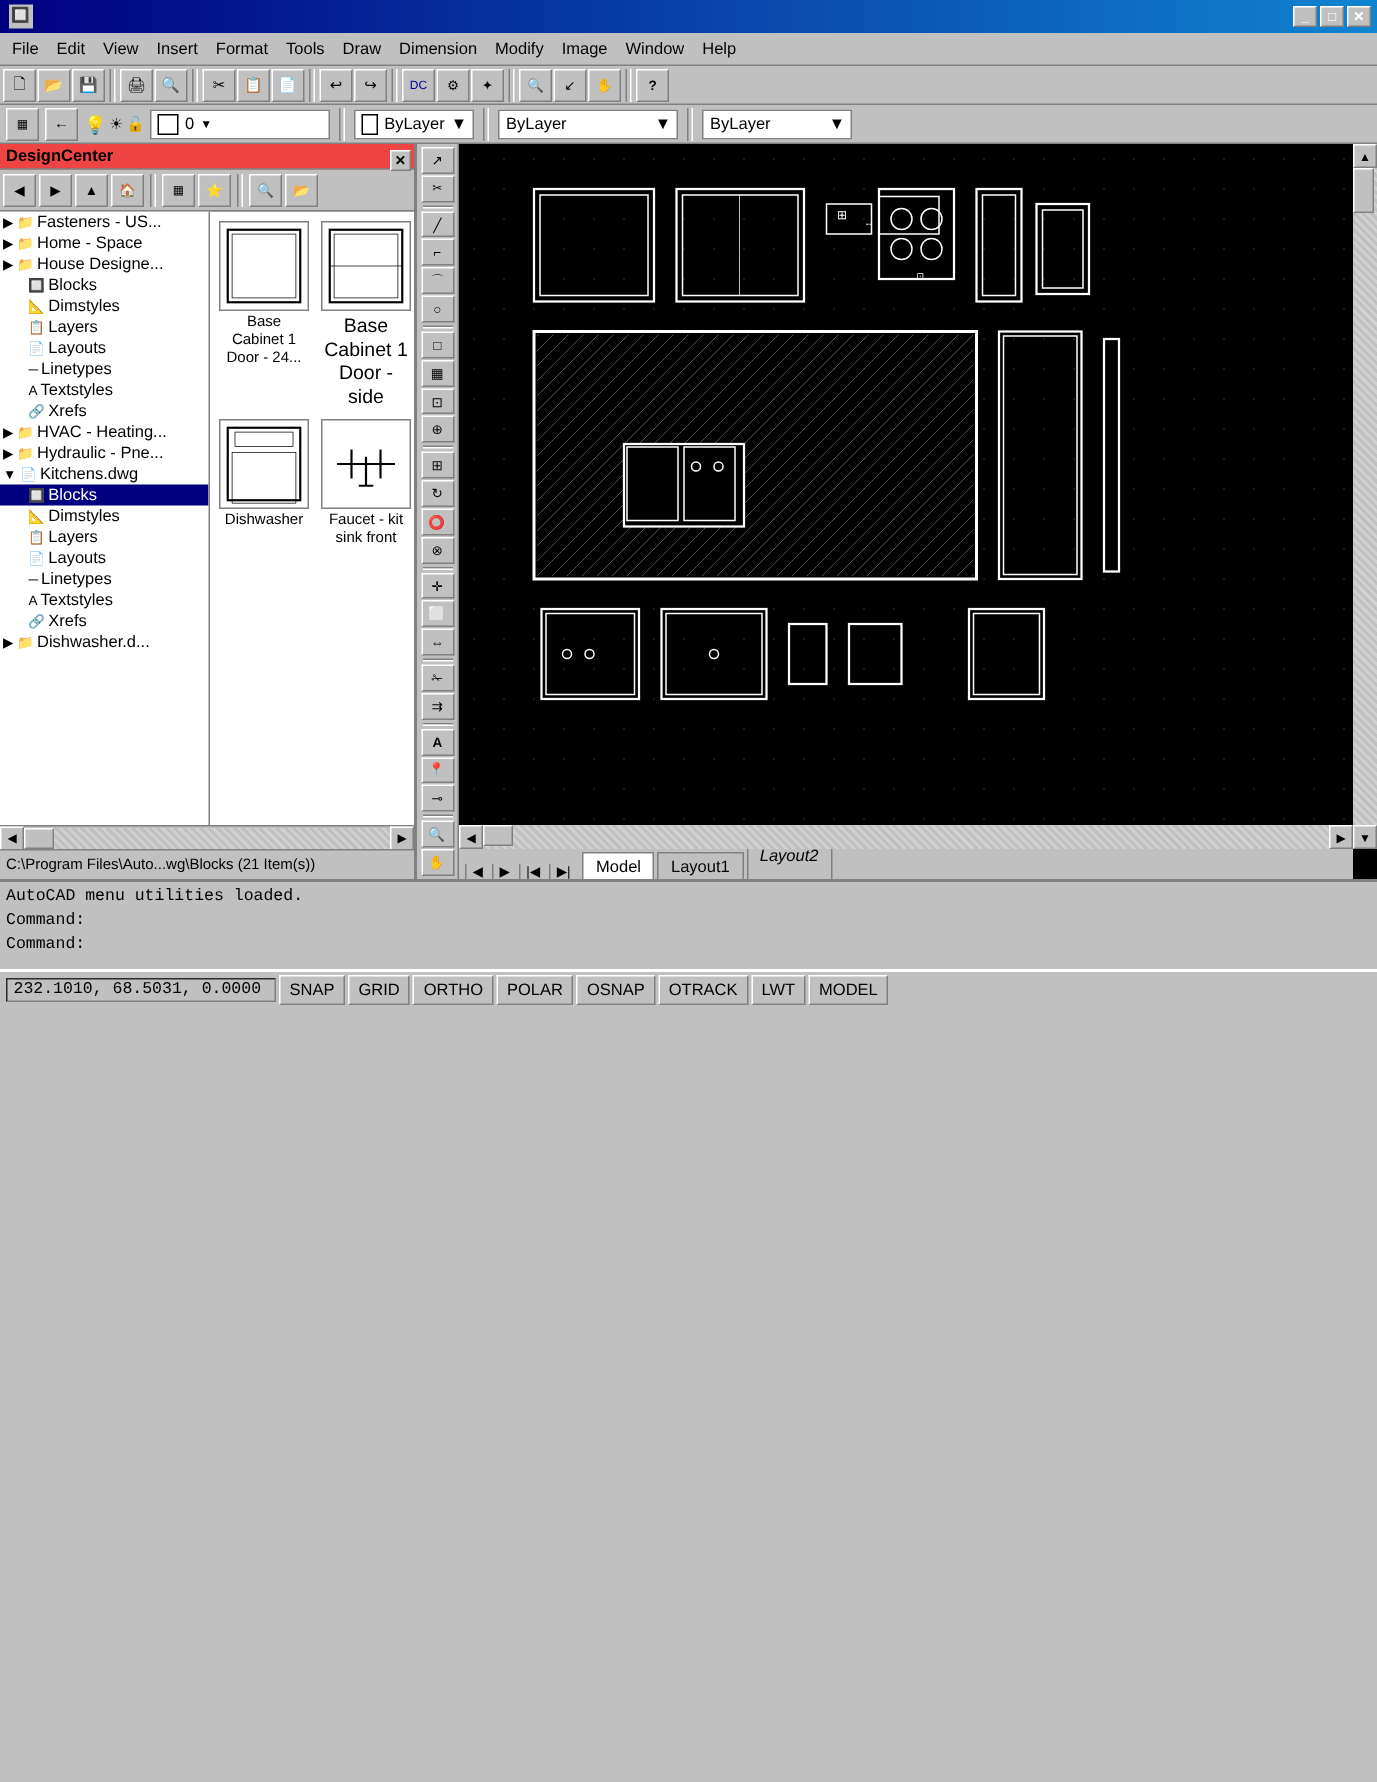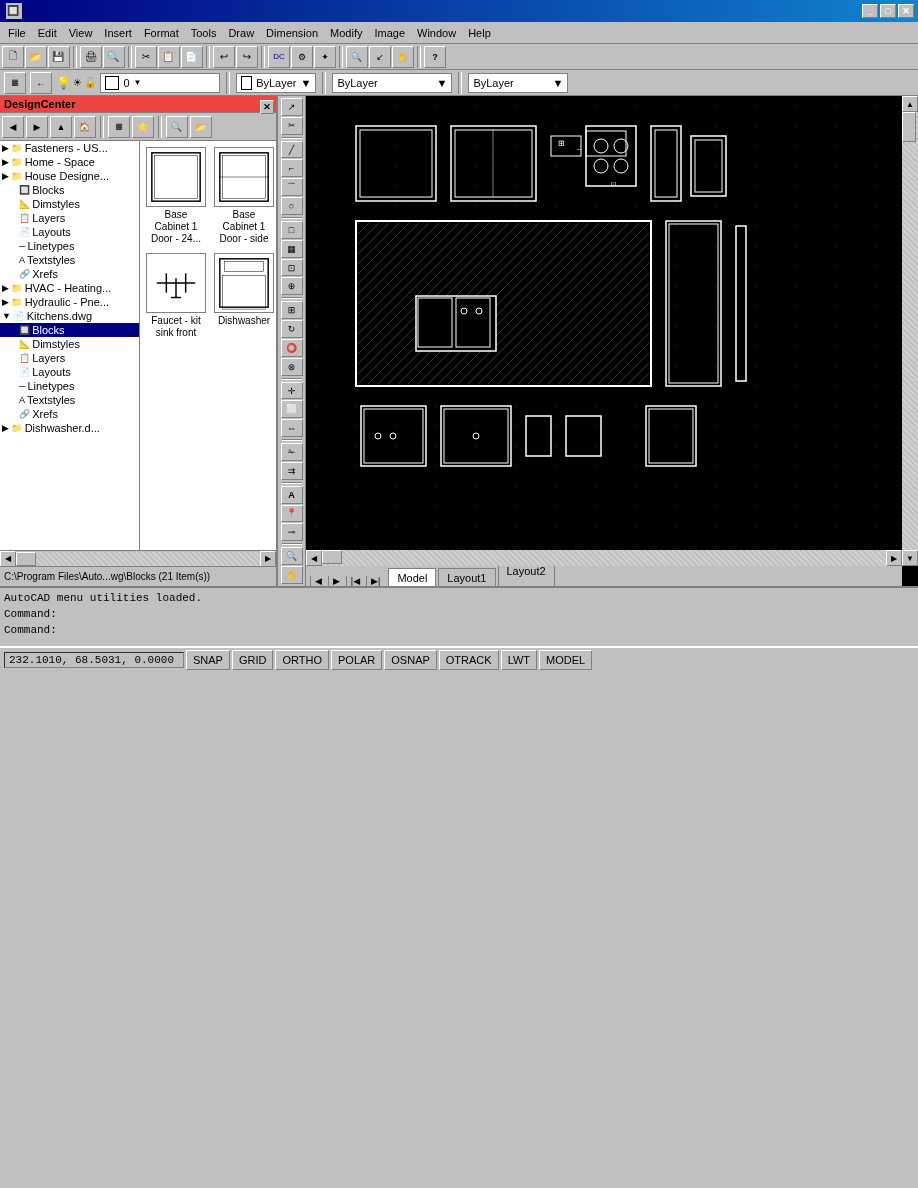--- a/index.html
+++ b/index.html
@@ -484,45 +484,45 @@
 1 Door - 24...</div>
           </div>
           <div class="dc-preview-item">
             <div class="dc-preview-img">
               <svg width="60" height="60" viewBox="0 0 60 60">
                 <rect x="5" y="5" width="50" height="50" fill="none" stroke="#000" stroke-width="1.5"></rect>
                 <rect x="8" y="8" width="44" height="44" fill="none" stroke="#000" stroke-width="0.5"></rect>
                 <line x1="5" y1="30" x2="55" y2="30" stroke="#000" stroke-width="0.5"></line>
               </svg>
             </div>
-            <div style="font-size: 10px; margin-top: 2px; line-height: 1.2;">Base Cabinet
+            <div style="font-size: 13px; margin-top: 2px; line-height: 1.2;">Base Cabinet
 1 Door - side</div>
+          </div>
+          <div class="dc-preview-item">
+            <div class="dc-preview-img">
+              <svg width="60" height="60" viewBox="0 0 60 60">
+                <rect x="5" y="5" width="50" height="50" fill="none" stroke="#000" stroke-width="1.5"></rect>
+                <rect x="10" y="8" width="40" height="10" fill="none" stroke="#000" stroke-width="0.5"></rect>
+                <rect x="8" y="22" width="44" height="35" fill="none" stroke="#000" stroke-width="0.5"></rect>
+              </svg>
+            </div>
+            <div style="font-size: 10px; margin-top: 2px; line-height: 1.2;">Dishwasher</div>
           </div>
           <div class="dc-preview-item">
             <div class="dc-preview-img">
               <svg width="60" height="60" viewBox="0 0 60 60">
                 <line x1="10" y1="30" x2="50" y2="30" stroke="#000" stroke-width="1.5"></line>
                 <line x1="20" y1="20" x2="20" y2="40" stroke="#000" stroke-width="1.5"></line>
                 <line x1="40" y1="20" x2="40" y2="40" stroke="#000" stroke-width="1.5"></line>
                 <line x1="30" y1="25" x2="30" y2="45" stroke="#000" stroke-width="1.5"></line>
                 <line x1="25" y1="45" x2="35" y2="45" stroke="#000" stroke-width="1.5"></line>
               </svg>
             </div>
             <div style="font-size: 10px; margin-top: 2px; line-height: 1.2;">Faucet - kit
 sink front</div>
-          </div>
-          <div class="dc-preview-item">
-            <div class="dc-preview-img">
-              <svg width="60" height="60" viewBox="0 0 60 60">
-                <rect x="5" y="5" width="50" height="50" fill="none" stroke="#000" stroke-width="1.5"></rect>
-                <rect x="10" y="8" width="40" height="10" fill="none" stroke="#000" stroke-width="0.5"></rect>
-                <rect x="8" y="22" width="44" height="35" fill="none" stroke="#000" stroke-width="0.5"></rect>
-              </svg>
-            </div>
-            <div style="font-size: 10px; margin-top: 2px; line-height: 1.2;">Dishwasher</div>
           </div>
         </div>
     </div>
 
     <div class="h-scroll">
       <div class="scroll-arrow">◀</div>
       <div class="scroll-track" style="display:flex;">
         <div class="scroll-thumb"></div>
       </div>
       <div class="scroll-arrow">▶</div>
@@ -642,21 +642,21 @@
       <text x="305" y="90" fill="white" font-size="6" font-family="Arial">⊡</text>
     </svg>
 
     <div style="position:absolute; bottom:0; left:0; right:16px; height:20px; background:#c0c0c0; display:flex; align-items:flex-end; padding-left:4px;">
       <div style="display:flex; align-items:center; padding:0 4px; background:#c0c0c0; border-left:1px solid #808080; font-size:9px; margin-right:2px;">◀</div>
       <div style="display:flex; align-items:center; padding:0 4px; background:#c0c0c0; border-left:1px solid #808080; font-size:9px; margin-right:2px;">▶</div>
       <div style="display:flex; align-items:center; padding:0 4px; background:#c0c0c0; border-left:1px solid #808080; font-size:9px; margin-right:2px;">|◀</div>
       <div style="display:flex; align-items:center; padding:0 4px; background:#c0c0c0; border-left:1px solid #808080; font-size:9px; margin-right:4px;">▶|</div>
       <div class="cad-tab active" style="background:white; border:1px solid #808080; border-bottom:none; padding:2px 8px; font-size:11px; height:18px; display:flex; align-items:center;">Model</div>
       <div class="cad-tab" style="background:#c0c0c0; border:1px solid #808080; border-bottom:none; padding:2px 8px; font-size:11px; height:18px; display:flex; align-items:center; margin-left:2px;">Layout1</div>
-      <div class="cad-tab" style="background:#c0c0c0; border:1px solid #808080; border-bottom:none; padding:2px 8px; font-size:11px; height:32px; display:flex; align-items:center; margin-left:2px;">Layout2</div>
+      <div class="cad-tab" style="background:#c0c0c0; border:1px solid #808080; border-bottom:none; padding:2px 8px; font-size:11px; height:32px; display:flex; align-items:center; margin-left:2px;font-style:italic;">Layout2</div>
     </div>
 
     <div style="position:absolute; right:0; top:0; bottom:20px; width:16px; background:#c0c0c0; display:flex; flex-direction:column;">
       <div class="scroll-arrow" style="flex-shrink:0;">▲</div>
       <div style="flex:1; background:repeating-linear-gradient(45deg, #c0c0c0, #c0c0c0 2px, #d0d0d0 2px, #d0d0d0 4px);">
         <div class="scroll-thumb" style="width:14px; height:30px;"></div>
       </div>
       <div class="scroll-arrow" style="flex-shrink:0;">▼</div>
     </div>
 

